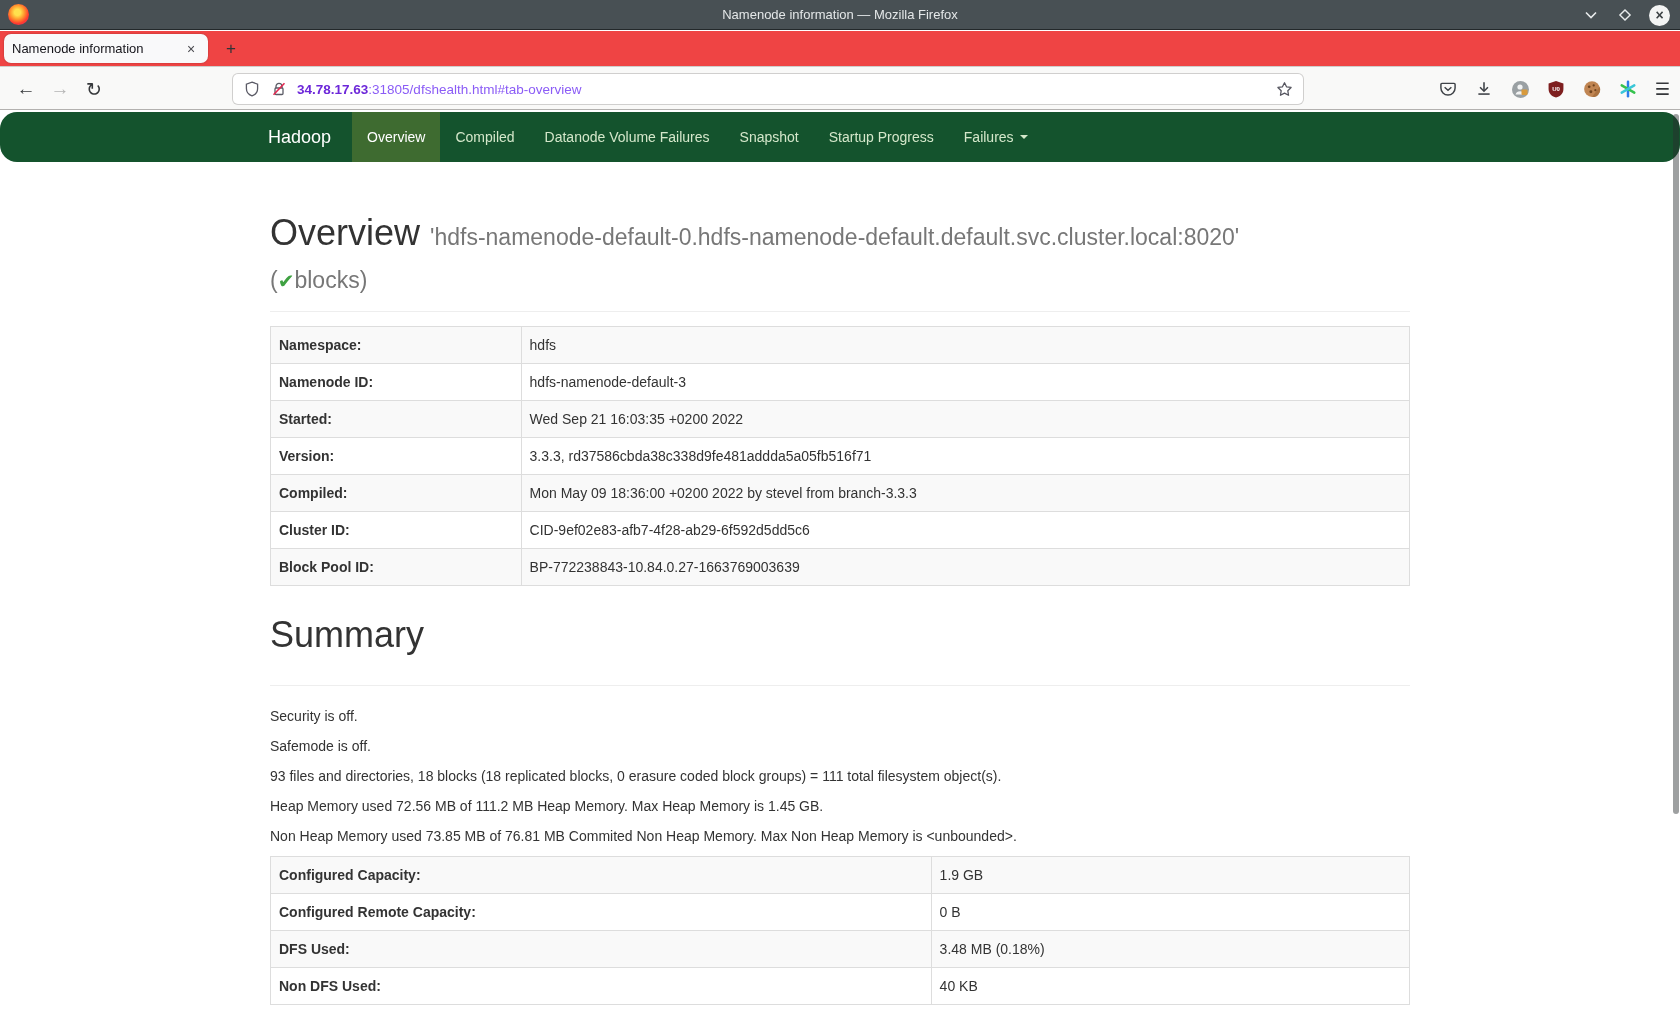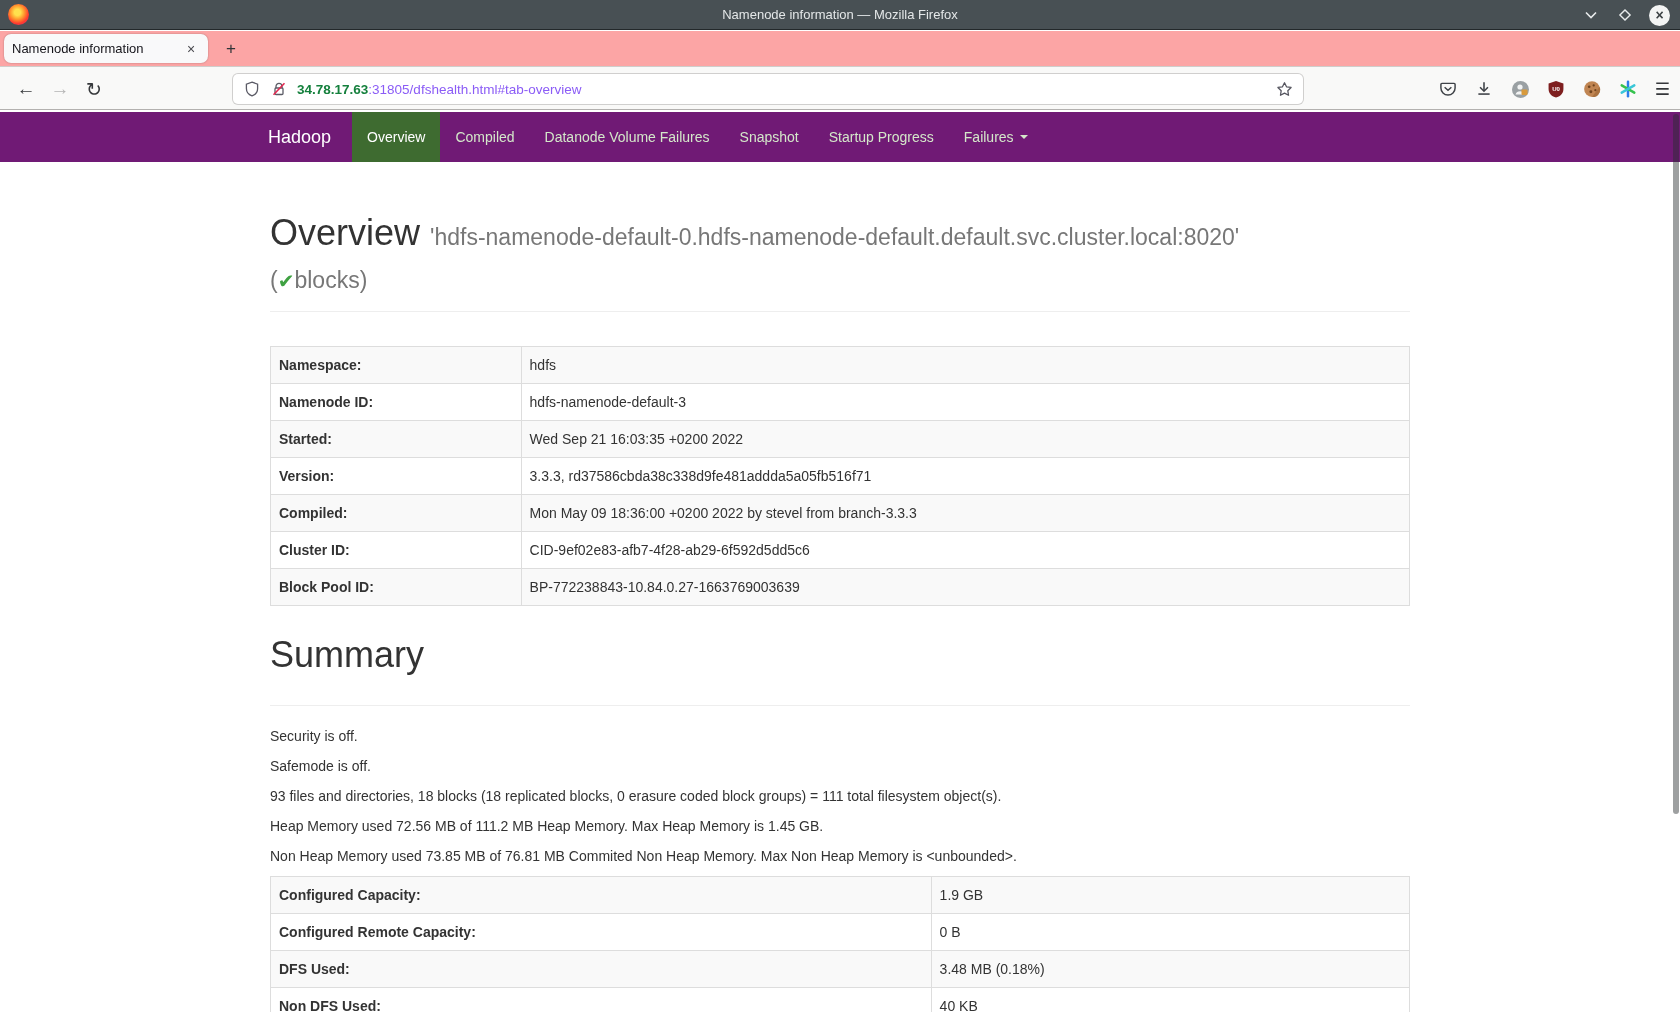--- a/index.html
+++ b/index.html
@@ -12,47 +12,47 @@
     background:#485054; border-bottom:1px solid #23282a;
     display:flex; align-items:center; }
   .ff-logo { position:absolute; left:8px; top:4px; width:21px; height:21px; border-radius:50%;
     background:radial-gradient(circle at 45% 40%, #ffe14d 0 18%, #ff9a2e 40%, #ff3b2e 65%, #c42e8a 100%); }
   .win-title { flex:1; text-align:center; color:#e4e7e8; font-size:13px; }
   .win-controls { position:absolute; right:10px; top:0; height:30px; display:flex; align-items:center; gap:14px; }
   .wc { width:20px; height:20px; display:flex; align-items:center; justify-content:center; color:#e8ebec; cursor:default; }
   .wc svg { display:block; }
   .wc-close { width:21px; height:21px; border-radius:50%; background:#f3f4f4; color:#3c4245; font-size:14px; font-weight:bold; }
 
-  .tabstrip { position:absolute; left:0; top:31px; width:1680px; height:35px; background:#fca5a5; }
+  .tabstrip { position:absolute; left:0; top:31px; width:1680px; height:35px; background:#ef4444; }
   .tab { position:absolute; left:4px; top:3px; width:204px; height:29px; background:#f9f9fa;
     border-radius:7px; box-shadow:0 0 2px rgba(0,0,0,.3); display:flex; align-items:center; padding:0 8px; }
   .tab-label { flex:1; font-size:13px; color:#15141a; white-space:nowrap; overflow:hidden; }
   .tab-close { width:18px; height:18px; display:flex; align-items:center; justify-content:center;
     color:#4a4a4f; font-size:14px; border-radius:3px; }
   .newtab-btn { position:absolute; left:218px; top:5px; width:26px; height:26px; display:flex;
     align-items:center; justify-content:center; font-size:17px; color:#2f3337; border-radius:4px; }
 
   .toolbar { position:absolute; left:0; top:66px; width:1680px; height:44px; background:#f9f9f8;
     border-top:1px solid #cfcdcb; border-bottom:1px solid #b3b1af; }
   .nav-btn { position:absolute; top:8px; width:28px; height:28px; display:flex; align-items:center;
     justify-content:center; font-size:19px; color:#35373a; border-radius:4px; }
   .nav-btn.disabled { color:#b4b4b4; }
   .urlbar { position:absolute; left:233px; top:7px; width:1070px; height:30px; background:#fff;
     border-radius:5px; box-shadow:0 0 0 1px #d0cfce; display:flex; align-items:center; padding:0 10px; }
   .urlbar .sep-icons { display:flex; align-items:center; gap:10px; margin-right:10px; }
   .url-text { flex:1; font-size:13.5px; white-space:nowrap; overflow:hidden; }
-  .url-host { color:#15803d; font-weight:bold; }
+  .url-host { color:#6d28d9; font-weight:bold; }
   .url-rest { color:#8b5cf6; }
   .icon16 { width:17px; height:17px; display:inline-flex; align-items:center; justify-content:center; }
   .tb-icons { position:absolute; right:10px; top:8px; display:flex; align-items:center; gap:17px; height:28px; }
   .tb-icons .icon16 { width:19px; height:19px; }
   .hamburger { font-size:17px; color:#35373a; }
 
   
-  .hnavbar { position:absolute; left:0; top:112px; width:1680px; height:50px; background:#701a75; }
+  .hnavbar { position:absolute; left:0; top:112px; width:1680px; height:50px; background:#14532d;border-radius:17px; }
   .hnav-inner { width:1170px; margin:0 auto; height:50px; display:flex; align-items:stretch; }
   .hbrand { color:#fff; font-size:18px; padding:0 13px; display:flex; align-items:center; }
   .hnav-links { display:flex; align-items:stretch; margin-left:8px; }
   .hnav-link { display:flex; align-items:center; padding:0 15px; font-size:14px; color:#d4e7ca; cursor:pointer; }
   .hnav-link.active { background:#3e6b30; color:#fff; }
   .caret { display:inline-block; margin-left:6px; width:0; height:0;
     border-left:4px solid transparent; border-right:4px solid transparent; border-top:4px solid currentColor; }
 
   
   .content { width:1140px; margin:0 auto; color:#333; }
@@ -63,21 +63,21 @@
   .status-line { margin-top:14px; font-size:23px; color:#777; }
   .check { color:#3fa142; font-size:20px; }
   hr.rule { border:none; border-top:1px solid #eee; }
   .hr1 { margin-top:17px; }
   .hr2 { margin-top:31px; }
   table.htable { width:100%; border-collapse:collapse; border:1px solid #ddd; font-size:14px; }
   table.htable td, table.htable th { border:1px solid #ddd; padding:8px; line-height:20px;
     text-align:left; vertical-align:top; color:#333; }
   table.htable tr:nth-child(odd) { background:#f9f9f9; }
   table.htable th { font-weight:bold; }
-  .t-info { margin-top:34px; }
+  .t-info { margin-top:14px; }
   .t-info th { width:22%; }
   .h-summary { margin-top:29px; }
   .sum-p { font-size:14px; line-height:20px; margin-top:0; margin-bottom:10px; color:#333; }
   .sum-wrap { margin-top:20px; }
   .t-capacity { margin-top:9px; }
   .t-capacity th { width:58%; }
 
   .scroll-thumb { position:absolute; right:1px; top:114px; width:6px; height:700px;
     background:rgba(40,44,46,.45); border-radius:3px; }
 </style>

